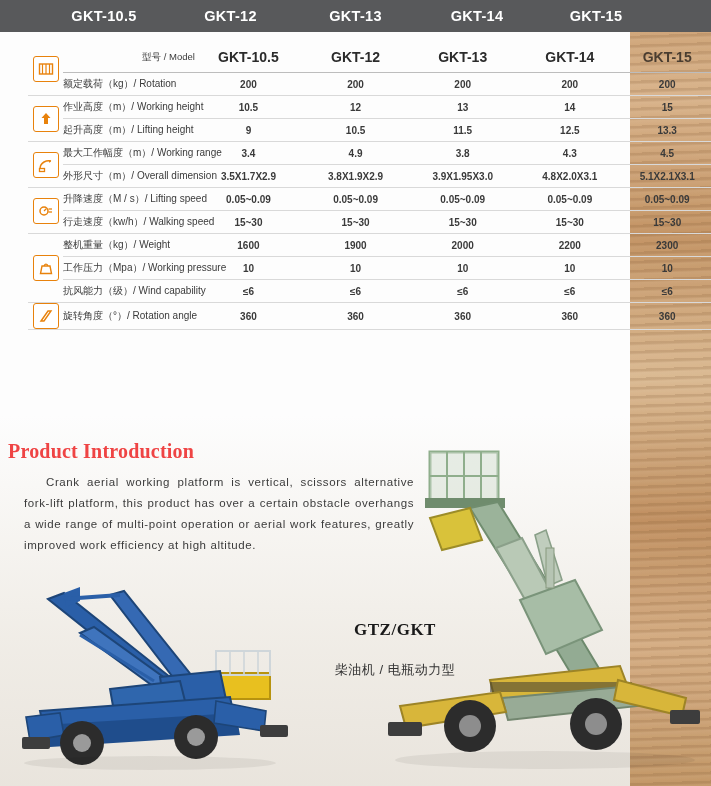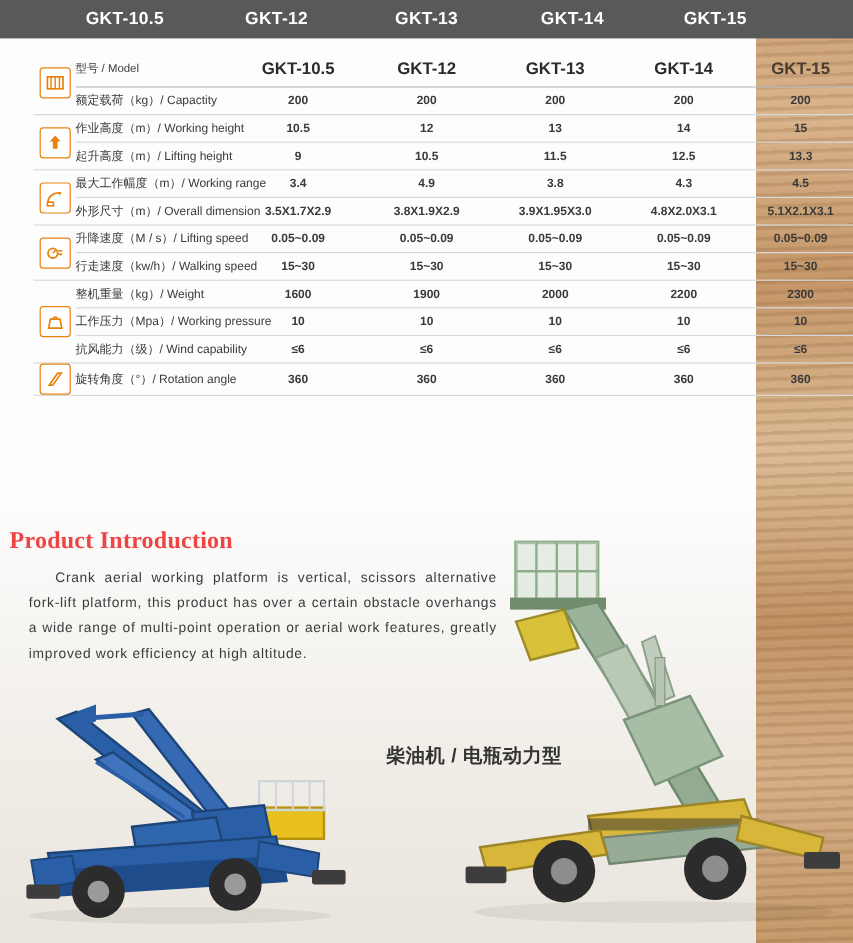--- a/index.html
+++ b/index.html
@@ -58,21 +58,21 @@
     vertical-align:middle;
   }
   td.iconcell{ width:34px; text-align:center; }
   td.label{
     width:128px; text-align:left; font-size:9.5px; color:#333; padding-left:4px;
     white-space:nowrap; letter-spacing:0;
   }
   td.val{ width:104px; text-align:center; font-size:9.5px; color:#333;font-weight:bold; }
   td.val.last{ width:85px; }
   tr.head td{ height:30px; }
-  tr.head td.label{ font-size:9.5px; }
+  tr.head td.label{ font-size:9.5px;text-align:right; }
   tr.head td.val{ font-size:14px; font-weight:bold; color:#2b2b2b; }
   tr.head td.val.last{ font-size:14px; font-weight:bold; color:#4a3d30; }
   tr.sep td{ height:1px; padding:0; }
   .hr{ height:1px; background:#d9d9d9; width:100%; }
   .hr-dark{ height:1px; background:#bdbdbd; width:100%; }
 
   
   .ibox{
     width:26px; height:26px; border:1.6px solid #e8820c; border-radius:3px;
     display:inline-flex; align-items:center; justify-content:center;
@@ -95,21 +95,21 @@
   .intro-body .indent{ display:inline-block; width:22px; }
 
   .model-caption{
     position:absolute; left:300px; top:620px; width:190px; text-align:center;
   }
   .model-caption .m1{
     font-size:17px; font-weight:bold; color:#1a1a1a; letter-spacing:0.5px;
     font-family:"Liberation Serif", serif;
   }
   .model-caption .m2{
-    font-size:16px; color:#333; margin-top:0; letter-spacing:0.5px;font-weight:bold;
+    font-size:13px; color:#333; margin-top:21px; letter-spacing:0.5px;
   }
 
   
   .machine-left{ position:absolute; left:20px; top:585px; }
   .machine-right{ position:absolute; left:370px; top:430px; }
 </style>
 </head>
 <body>
 
 <div class="bg-wood"></div>
@@ -146,21 +146,21 @@
     <td class="val">GKT-13</td>
     <td class="val">GKT-14</td>
     <td class="val last">GKT-15</td>
   </tr>
   <tr class="sep">
           <td colspan="6">
             <div class="hr-dark"></div>
           </td>
         </tr>
   <tr>
-    <td class="label">额定载荷（kg）/ Capactity</td>
+    <td class="label">额定载荷（kg）/ Rotation</td>
     <td class="val">200</td>
     <td class="val">200</td>
     <td class="val">200</td>
     <td class="val">200</td>
     <td class="val last">200</td>
   </tr>
   <tr class="sep">
           <td colspan="7">
             <div class="hr"></div>
           </td>
@@ -419,14 +419,15 @@
 
   <circle cx="62" cy="158" r="22" fill="#2c2c2c"></circle>
   <circle cx="62" cy="158" r="9" fill="#9a9a9a"></circle>
   <circle cx="176" cy="152" r="22" fill="#2c2c2c"></circle>
   <circle cx="176" cy="152" r="9" fill="#9a9a9a"></circle>
   <ellipse cx="130" cy="178" rx="126" ry="7" fill="#000" opacity="0.06"></ellipse>
 </svg>
 </div>
 
 <div class="model-caption">
+  <div class="m1">GTZ/GKT</div>
   <div class="m2">柴油机 / 电瓶动力型</div>
 </div>
 
 </body></html>

